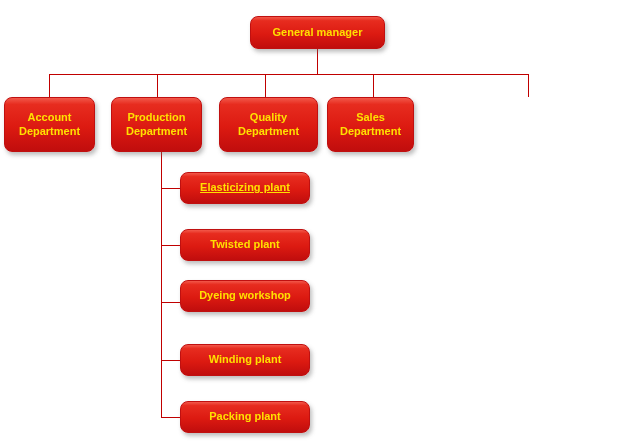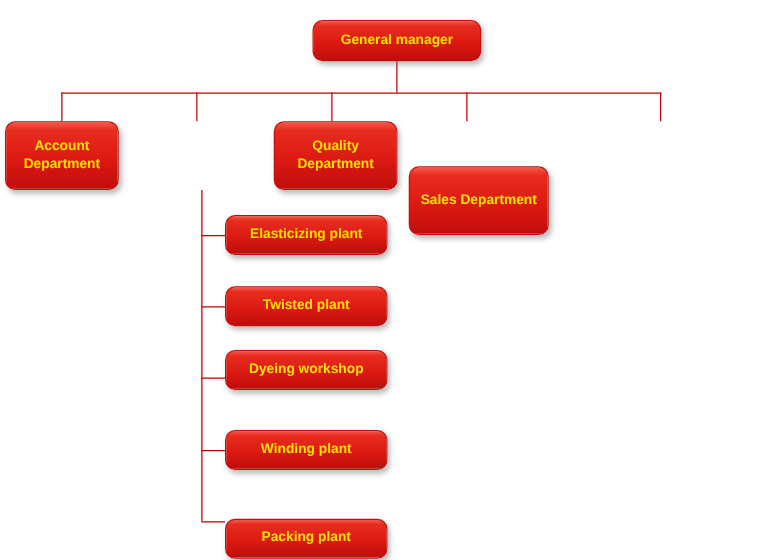--- a/index.html
+++ b/index.html
@@ -36,29 +36,29 @@
     position: absolute;
     background: #c00000;
   }
   
   .n-root   { left: 250px; top: 16px;  width: 135px; height: 33px; }
   
   .n-dept   { top: 97px; height: 55px; }
   .n-account       { left: 4px;   width: 91px; justify-content: flex-end;  }
   .n-production    { left: 111px; width: 91px;  }
   .n-quality       { left: 219px; width: 99px;  }
-  .n-sales         { left: 327px; width: 112px; margin-top: 36px;  }
+  .n-sales         { left: 327px; width: 87px;  }
   .n-comprehensive { left: 434px; width: 187px; }
   
   .n-sub    { left: 180px; width: 130px; height: 32px; }
-  .n-sub0 { top: 172px; }
+  .n-sub0 { top: 172px; text-decoration: underline; }
   .n-sub1 { top: 229px; }
   .n-sub2 { top: 280px; justify-content: center; }
   .n-sub3 { top: 344px; }
-  .n-sub4 { top: 401px; margin-top: 14px; }
+  .n-sub4 { top: 401px; }
   
   .c-root-stub { left: 317px; top: 49px;  width: 1px;   height: 25px; }
   .c-bus       { left: 49px;  top: 74px;  width: 480px; height: 1px;  }
   .c-drop      { top: 74px;   width: 1px; height: 23px; }
   .c-drop0 { left: 49px;  }
   .c-drop1 { left: 157px; }
   .c-drop2 { left: 265px; }
   .c-drop3 { left: 373px; }
   .c-drop4 { left: 528px; }
   .c-trunk { left: 161px; top: 152px; width: 1px; height: 265px; }
@@ -88,20 +88,23 @@
   <div class="line c-stub c-stub3"></div>
   <div class="line c-stub c-stub4"></div>
 
   <div class="node n-root">
     <span>General manager</span>
   </div>
 
   <div class="node n-dept n-account">
     <span>Account Department</span>
   </div>
+  <div class="node n-dept n-production">
+    <span>Production Department</span>
+  </div>
   <div class="node n-dept n-quality">
     <span>Quality Department</span>
   </div>
   <div class="node n-dept n-sales">
     <span>Sales Department</span>
   </div>
 
   <div class="node n-sub n-sub0">
     <span>Elasticizing plant</span>
   </div>

